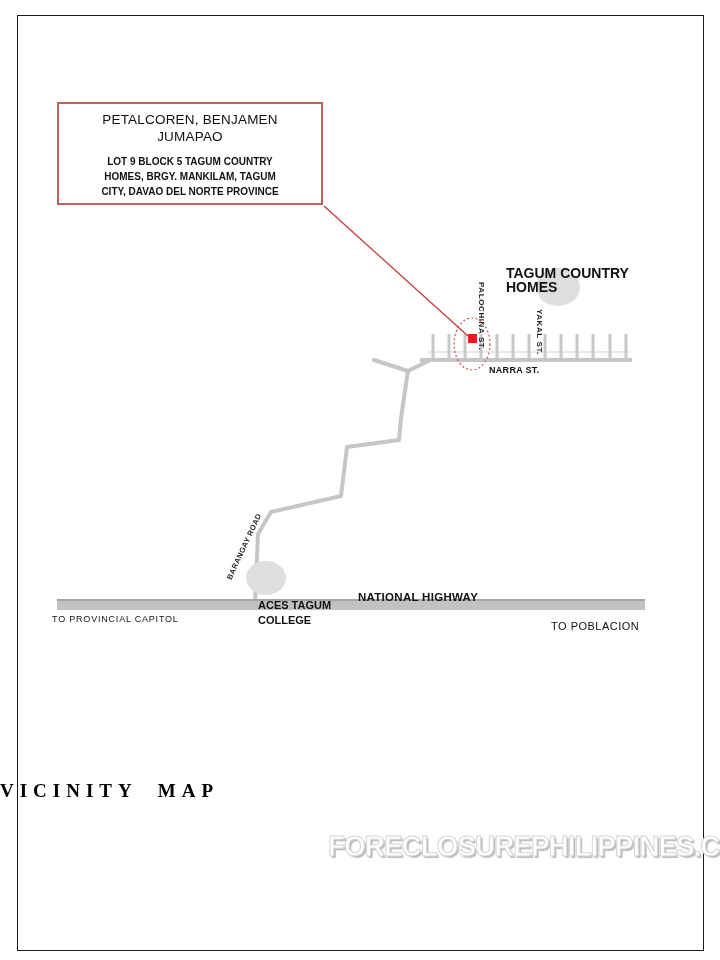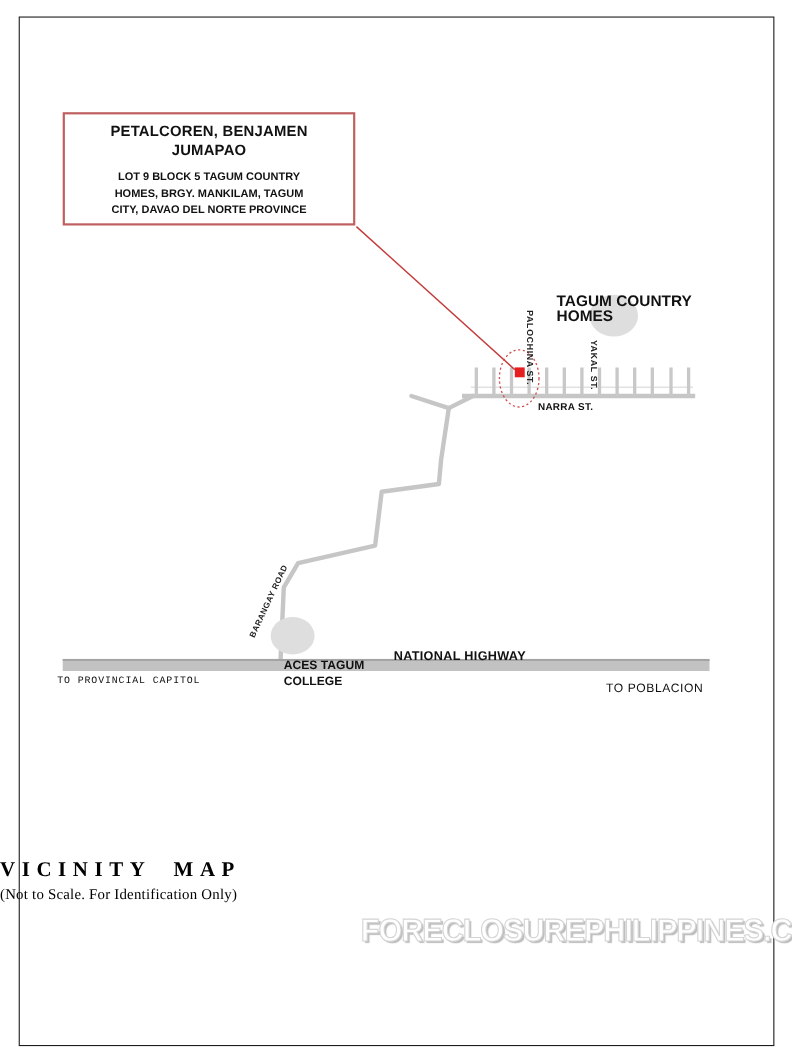--- a/index.html
+++ b/index.html
@@ -10,33 +10,33 @@
   .page-border{
     position:absolute;left:17px;top:15px;width:685px;height:934px;
     border:1px solid #1c1c1c;
   }
   .layer{position:absolute;left:0;top:0;width:720px;height:960px;}
   .info-box{
     position:absolute;left:57px;top:102px;width:266px;height:103px;
     border:2px solid #bf5f5f;box-sizing:border-box;text-align:center;
   }
   .owner-name{
-    margin-top:7px;font-size:13.5px;font-weight:bold;line-height:17px;
+    margin-top:7px;font-size:13.5px;font-weight:normal;line-height:17px;
     white-space:pre-line;letter-spacing:.2px;
   }
   .owner-address{
     margin-top:9px;font-size:10px;font-weight:bold;line-height:15px;
     white-space:pre-line;
   }
   .map-label{position:absolute;font-weight:bold;white-space:pre-line;}
   .lbl-subdivision{left:506px;top:266px;font-size:14px;line-height:14px;}
   .lbl-college{left:258px;top:598px;font-size:11px;line-height:15px;}
   .lbl-narra{left:489px;top:365px;font-size:9px;letter-spacing:.3px;text-align:right;}
   .lbl-highway{left:288px;top:591px;width:260px;text-align:center;font-size:11.5px;letter-spacing:.3px;}
-  .lbl-capitol{left:52px;top:614px;font-size:9px;font-weight:500;letter-spacing:.8px;font-family:Liberation Mono, monospace;}
+  .lbl-capitol{left:52px;top:614px;font-size:9px;font-weight:500;letter-spacing:.8px;}
   .lbl-poblacion{left:551px;top:620px;font-size:11px;font-weight:500;letter-spacing:.5px;}
   .vertical-street{
     position:absolute;font-size:8px;font-weight:bold;letter-spacing:.6px;
     writing-mode:vertical-rl;color:#222;
   }
   .lbl-palochina{left:477px;top:282px;height:86px;}
   .lbl-yakal{left:535px;top:309px;height:68px;}
   .lbl-barangay{
     position:absolute;left:233px;top:572px;font-size:7.5px;font-weight:600;
     letter-spacing:.4px;transform:rotate(-65deg);transform-origin:left bottom;
@@ -104,16 +104,15 @@
 <div class="map-label lbl-narra">NARRA ST.</div>
 <div class="lbl-barangay">BARANGAY ROAD</div>
 <div class="map-label lbl-college">ACES TAGUM
 COLLEGE</div>
 <div class="map-label lbl-highway">NATIONAL HIGHWAY</div>
 <div class="map-label lbl-capitol">TO PROVINCIAL CAPITOL</div>
 <div class="map-label lbl-poblacion">TO POBLACION</div>
 
 <div class="title-wrap">
   <div class="map-title">VICINITY MAP</div>
-  <div class="map-subtitle">(Not to Scale. For Identification Only)</div>
 </div>
 
 <div class="watermark">FORECLOSUREPHILIPPINES.COM</div>
 
 </body></html>

